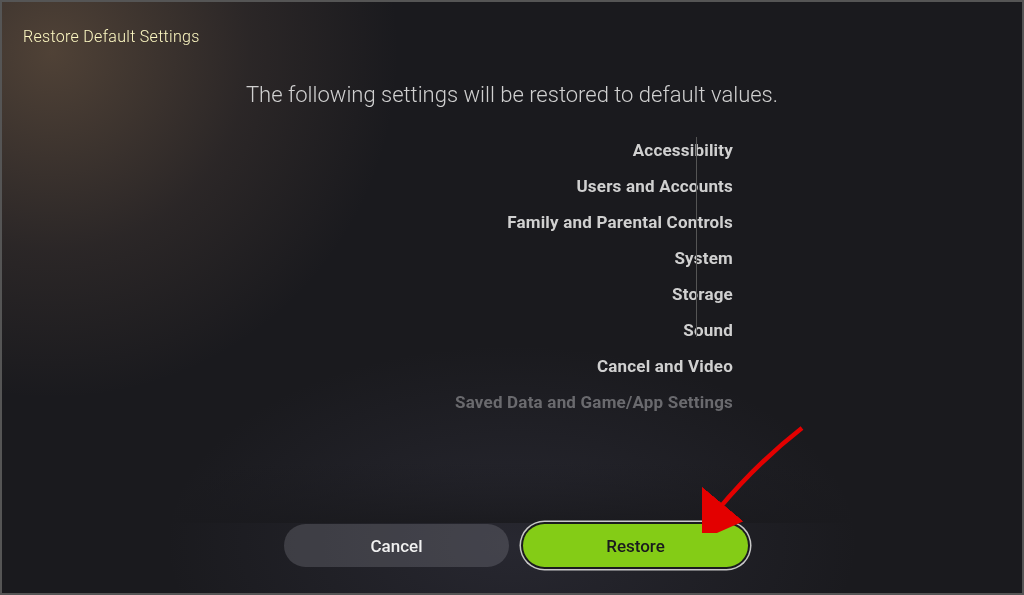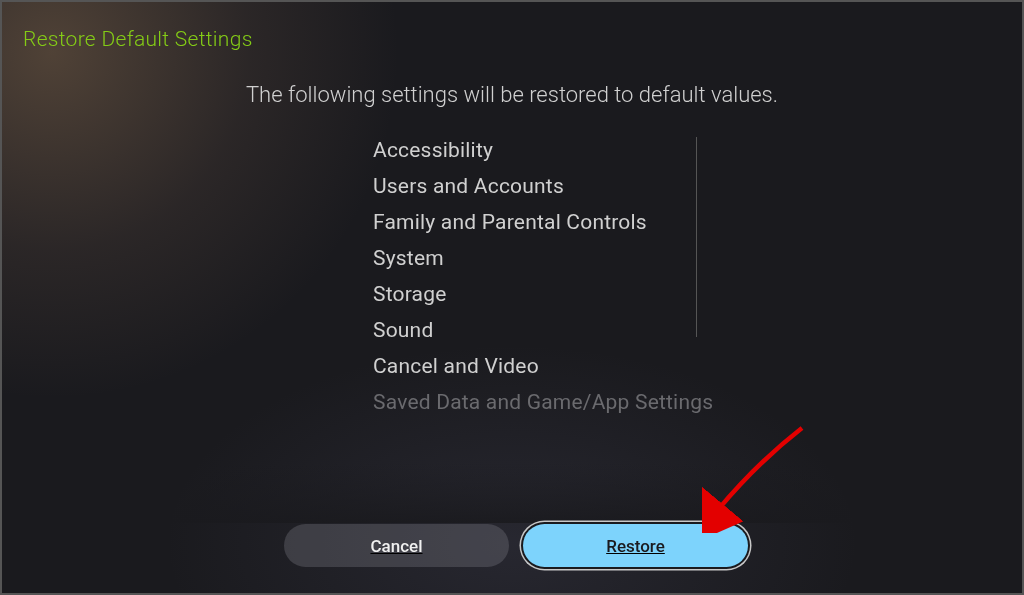--- a/index.html
+++ b/index.html
@@ -36,23 +36,23 @@
       width: 700px;
       height: 400px;
       background: radial-gradient(ellipse at center, rgba(100, 100, 130, 0.18) 0%, transparent 70%);
       pointer-events: none;
     }
     
     .page-title {
       position: absolute;
       top: 25px;
       left: 21px;
-      font-size: 21px;
+      font-size: 16px;
       font-weight: 300;
-      color: #84cc16;
+      color: #fef9c3;
       letter-spacing: 0.3px;
     }
     
     .description {
       position: absolute;
       top: 80px;
       left: 0;
       right: 0;
       text-align: center;
       font-size: 22px;
@@ -61,25 +61,26 @@
     }
     
     .settings-list {
       position: absolute;
       top: 130px;
       left: 371px;
       width: 360px;
     }
     
     .list-item {
-      font-size: 21px;
-      font-weight: 400;
+      font-size: 17px;
+      font-weight: 700;
       color: #d0d0d0;
       line-height: 36px;
       letter-spacing: 0.2px;
+      text-align: right;
     }
     
     .list-item.faded {
       color: #6a6a6e;
     }
     
     .scrollbar-track {
       position: absolute;
       top: 135px;
       left: 694px;
@@ -99,21 +100,20 @@
     }
     
     .button-row {
       position: absolute;
       bottom: 26px;
       left: 8px;
       right: 0;
       display: flex;
       justify-content: center;
       gap: 14px;
-      text-decoration: underline;
     }
     
     .btn {
       width: 225px;
       height: 43px;
       border-radius: 22px;
       border: none;
       font-size: 17px;
       font-weight: 500;
       cursor: pointer;
@@ -122,21 +122,21 @@
       justify-content: center;
       font-family: inherit;
     }
     
     .btn-cancel {
       background: rgba(120, 120, 130, 0.35);
       color: #f0f0f0;
     }
     
     .btn-restore {
-      background: #7dd3fc;
+      background: #84cc16;
       color: #1a1a1e;
       box-shadow: 0 0 0 2px #1a1a1e, 0 0 0 3.5px #c8c8c8;
     }
     
     .annotation-arrow {
       position: absolute;
       bottom: 60px;
       left: 700px;
       pointer-events: none;
     }

